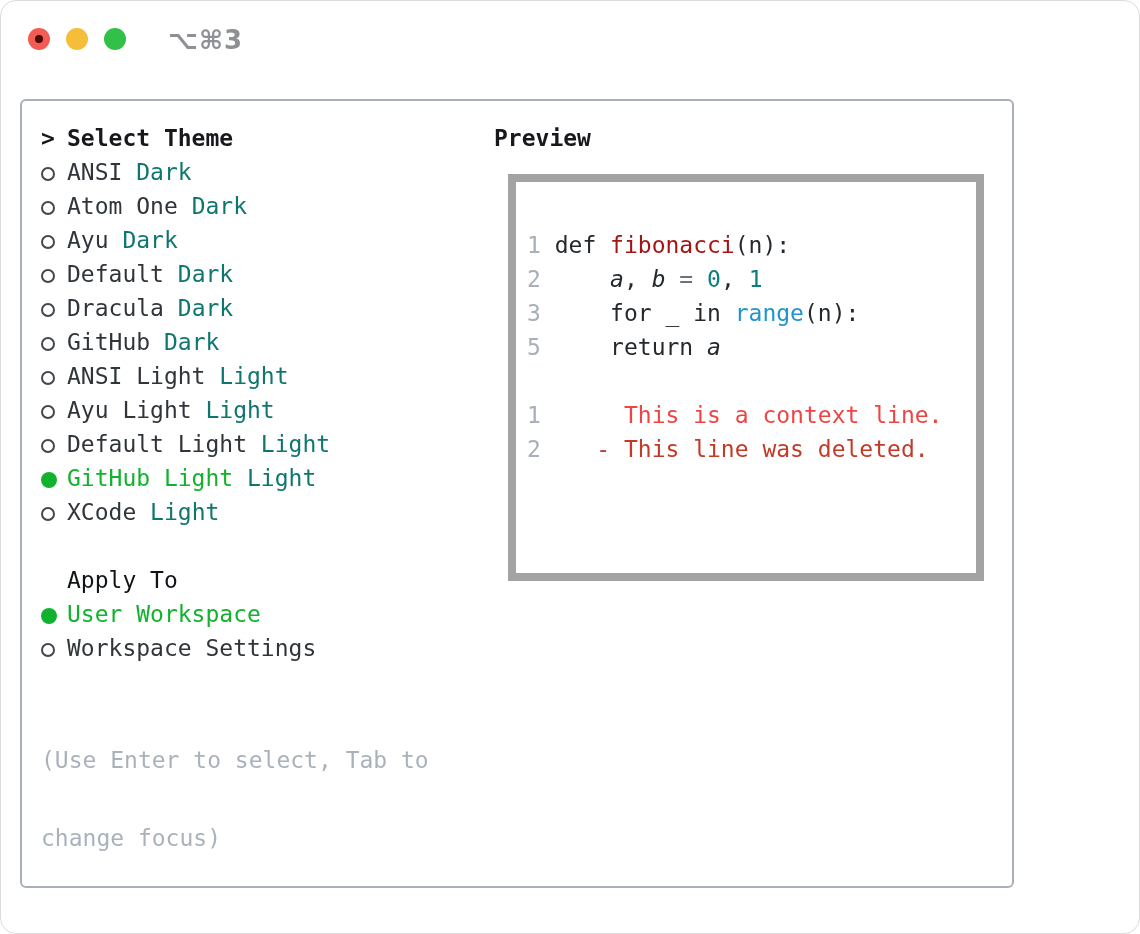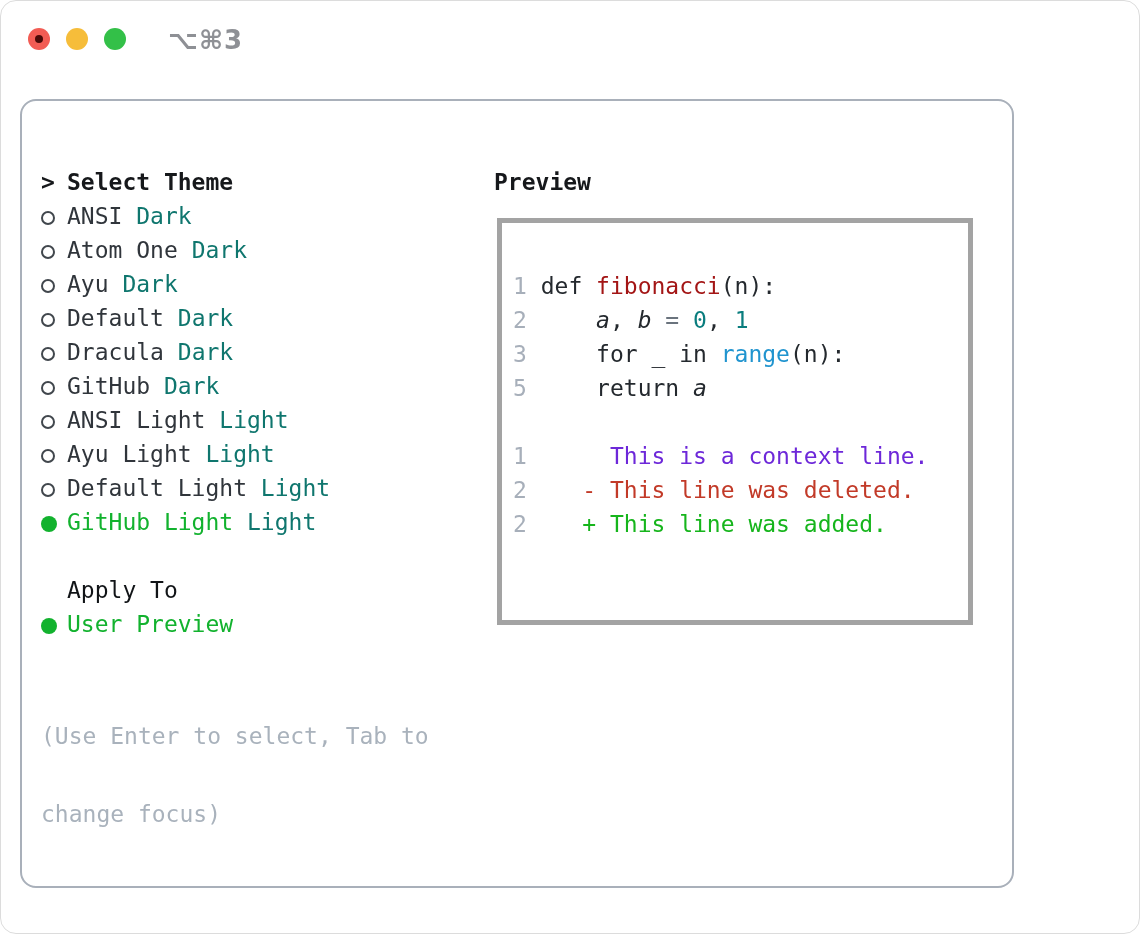--- a/index.html
+++ b/index.html
@@ -15,53 +15,53 @@
   .tl.yellow{background:var(--tl-yellow,#f6bd3a);}
   .tl.green{background:var(--tl-green,#33c048);}
   .tl.red .dot{position:absolute;left:7px;top:7px;width:8px;height:8px;border-radius:50%;background:#4a0a08;}
   .win-title{
     position:absolute;left:167px;top:24px;font-size:26px;font-weight:bold;
     color:#8e9095;font-family:"DejaVu Sans",sans-serif;letter-spacing:1px;
   }
   
   .panel{
     position:absolute;left:19px;top:98px;width:994px;height:789px;box-sizing:border-box;
-    border:2px solid #a9b0ba;border-radius:16px;background:#ffffff;
-    padding:64px 20px 0 19px;display:flex;
+    border:2px solid #a9b0ba;border-radius:6px;background:#ffffff;
+    padding:20px 20px 0 19px;display:flex;
   }
   .col-left{width:453px;flex:none;}
   .col-right{flex:1;}
   .row{height:34px;line-height:34px;font-size:23px;white-space:pre;color:#30353b;}
   .row.blank{height:34px;}
   .hdr{font-weight:bold;color:#16181b;}
   .marker{display:inline-block;width:26px;}
   .prompt{font-weight:bold;color:#16181b;}
   .radio{display:inline-block;width:14px;height:14px;box-sizing:border-box;
          border:2px solid #41474d;border-radius:50%;vertical-align:-1px;background:transparent;}
   .radio.sel{width:16px;height:16px;border:none;background:var(--green,#12b22e);vertical-align:-2px;}
   .tname{color:#30353b;}
   .tname.sel{color:var(--green,#12b22e);}
   .tvariant{color:#0f766e;}
   .subhdr{color:#111417;}
   .help{color:#a9b2bc;margin-top:44px;}
   
   .preview-box{
-    margin:19px 0 0 3px;width:476px;height:407px;box-sizing:border-box;
-    border:5px solid #a3a3a3;background:#ffffff;
+    margin:19px 0 0 14px;width:476px;height:407px;box-sizing:border-box;
+    border:8px solid #a3a3a3;background:#ffffff;
     padding:46px 0 0 11px;overflow:hidden;
   }
   .cl{height:34px;line-height:34px;font-size:23px;white-space:pre;}
   .ln{color:#a7afba;}
   .tk-code{color:#24292e;}
   .tk-func{color:var(--func,#a31515);}
   .tk-num{color:var(--numlit,#0a7d7e);}
   .tk-builtin{color:var(--builtin,#2094cf);}
   .tk-op{color:#6a737d;}
   .tk-var{color:#24292e;font-style:italic;}
-  .tk-ctx{color:#6d28d9;}
+  .tk-ctx{color:#ef4444;}
   .tk-del{color:var(--del,#c23a28);}
   .tk-add{color:var(--add,#16b51c);}
 </style>
 </head>
 <body>
 
 <div class="window">
 
   <div class="lights">
     <span class="tl red">
@@ -81,42 +81,43 @@
           <div class="row"><span class="marker"><span class="radio"></span></span><span class="tname">ANSI</span><span class="tvariant"> Dark</span></div>
           <div class="row"><span class="marker"><span class="radio"></span></span><span class="tname">Atom One</span><span class="tvariant"> Dark</span></div>
           <div class="row"><span class="marker"><span class="radio"></span></span><span class="tname">Ayu</span><span class="tvariant"> Dark</span></div>
           <div class="row"><span class="marker"><span class="radio"></span></span><span class="tname">Default</span><span class="tvariant"> Dark</span></div>
           <div class="row"><span class="marker"><span class="radio"></span></span><span class="tname">Dracula</span><span class="tvariant"> Dark</span></div>
           <div class="row"><span class="marker"><span class="radio"></span></span><span class="tname">GitHub</span><span class="tvariant"> Dark</span></div>
           <div class="row"><span class="marker"><span class="radio"></span></span><span class="tname">ANSI Light</span><span class="tvariant"> Light</span></div>
           <div class="row"><span class="marker"><span class="radio"></span></span><span class="tname">Ayu Light</span><span class="tvariant"> Light</span></div>
           <div class="row"><span class="marker"><span class="radio"></span></span><span class="tname">Default Light</span><span class="tvariant"> Light</span></div>
           <div class="row"><span class="marker"><span class="radio sel"></span></span><span class="tname sel">GitHub Light</span><span class="tvariant"> Light</span></div>
+          <div class="row"><span class="marker"><span class="radio"></span></span><span class="tname">XCode</span><span class="tvariant"> Light</span></div>
         </div>
 
       <div class="row blank"></div>
       <div class="row subhdr"><span class="marker"></span><span>Apply To</span></div>
 
       <div id="apply-list">
-          <div class="row"><span class="marker"><span class="radio sel"></span></span><span class="tname sel">User Preview</span></div>
+          <div class="row"><span class="marker"><span class="radio sel"></span></span><span class="tname sel">User Workspace</span></div>
+          <div class="row"><span class="marker"><span class="radio"></span></span><span class="tname">Workspace Settings</span></div>
         </div>
 
       <div class="row blank"></div>
       <div class="row help">(Use Enter to select, Tab to</div>
       <div class="row help">change focus)</div>
     </div>
 
     <div class="col-right">
       <div class="row hdr">Preview</div>
       <div class="preview-box" id="preview-box">
           <div class="cl"><span class="ln">1 </span><span class="tk-code">def </span><span class="tk-func">fibonacci</span><span class="tk-code">(n):</span></div>
           <div class="cl"><span class="ln">2 </span><span class="tk-code">    </span><span class="tk-var">a</span><span class="tk-code">, </span><span class="tk-var">b</span><span class="tk-op"> = </span><span class="tk-num">0</span><span class="tk-code">, </span><span class="tk-num">1</span></div>
           <div class="cl"><span class="ln">3 </span><span class="tk-code">    for _ in </span><span class="tk-builtin">range</span><span class="tk-code">(n):</span></div>
           <div class="cl"><span class="ln">5 </span><span class="tk-code">    return </span><span class="tk-var">a</span></div>
           <div class="cl"></div>
           <div class="cl"><span class="ln">1 </span><span class="tk-ctx">     This is a context line.</span></div>
           <div class="cl"><span class="ln">2 </span><span class="tk-del">   - This line was deleted.</span></div>
-          <div class="cl"><span class="ln">2 </span><span class="tk-add">   + This line was added.</span></div>
         </div>
     </div>
 
   </div>
 </div>
 
 </body></html>

